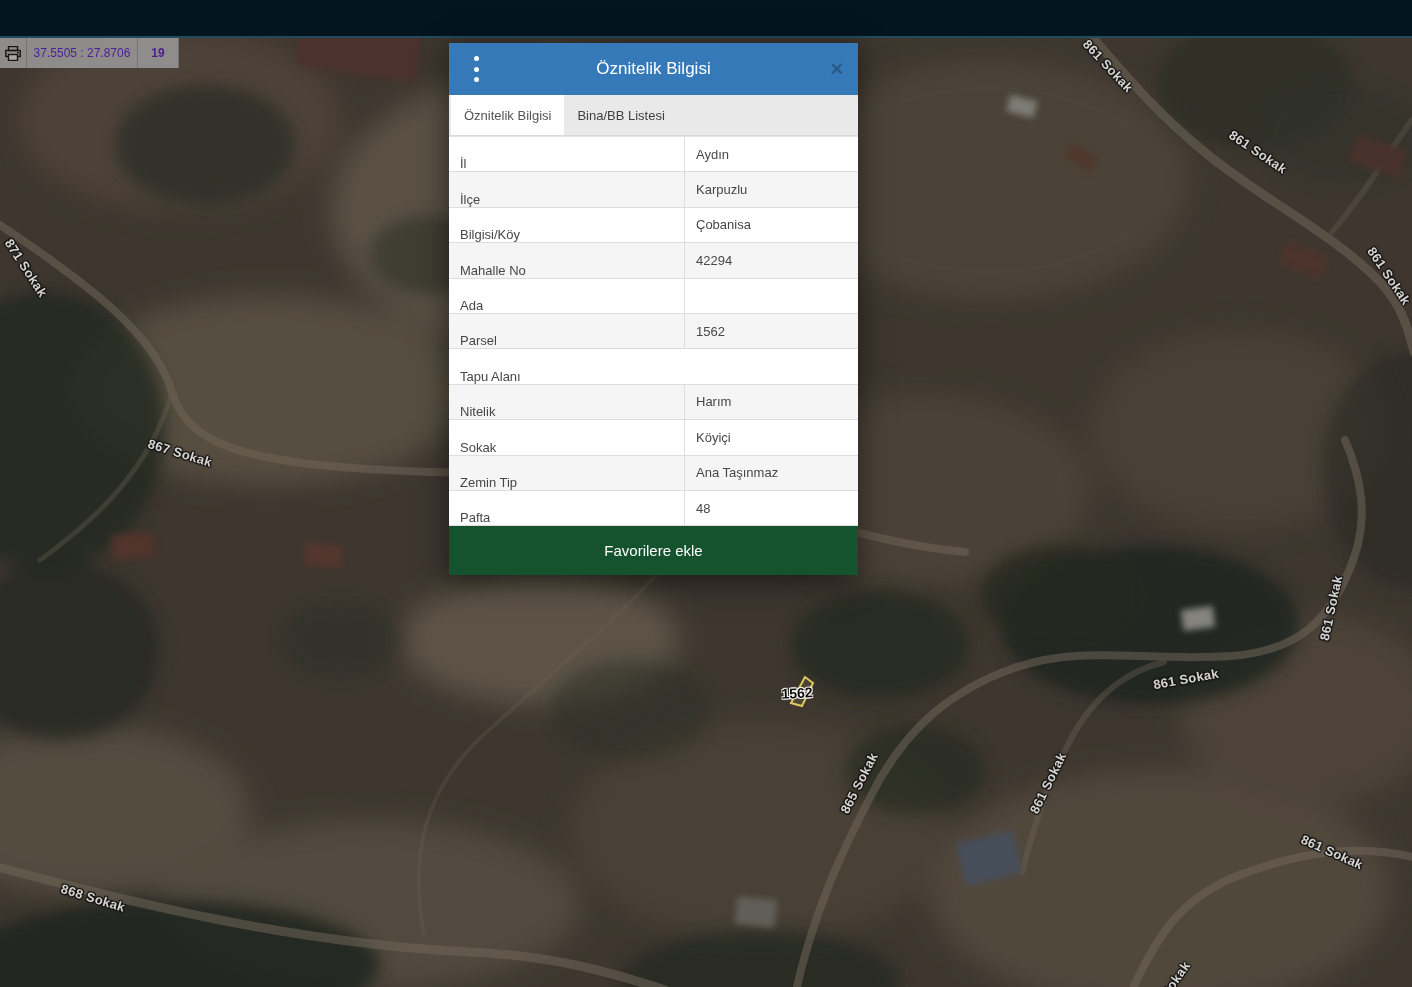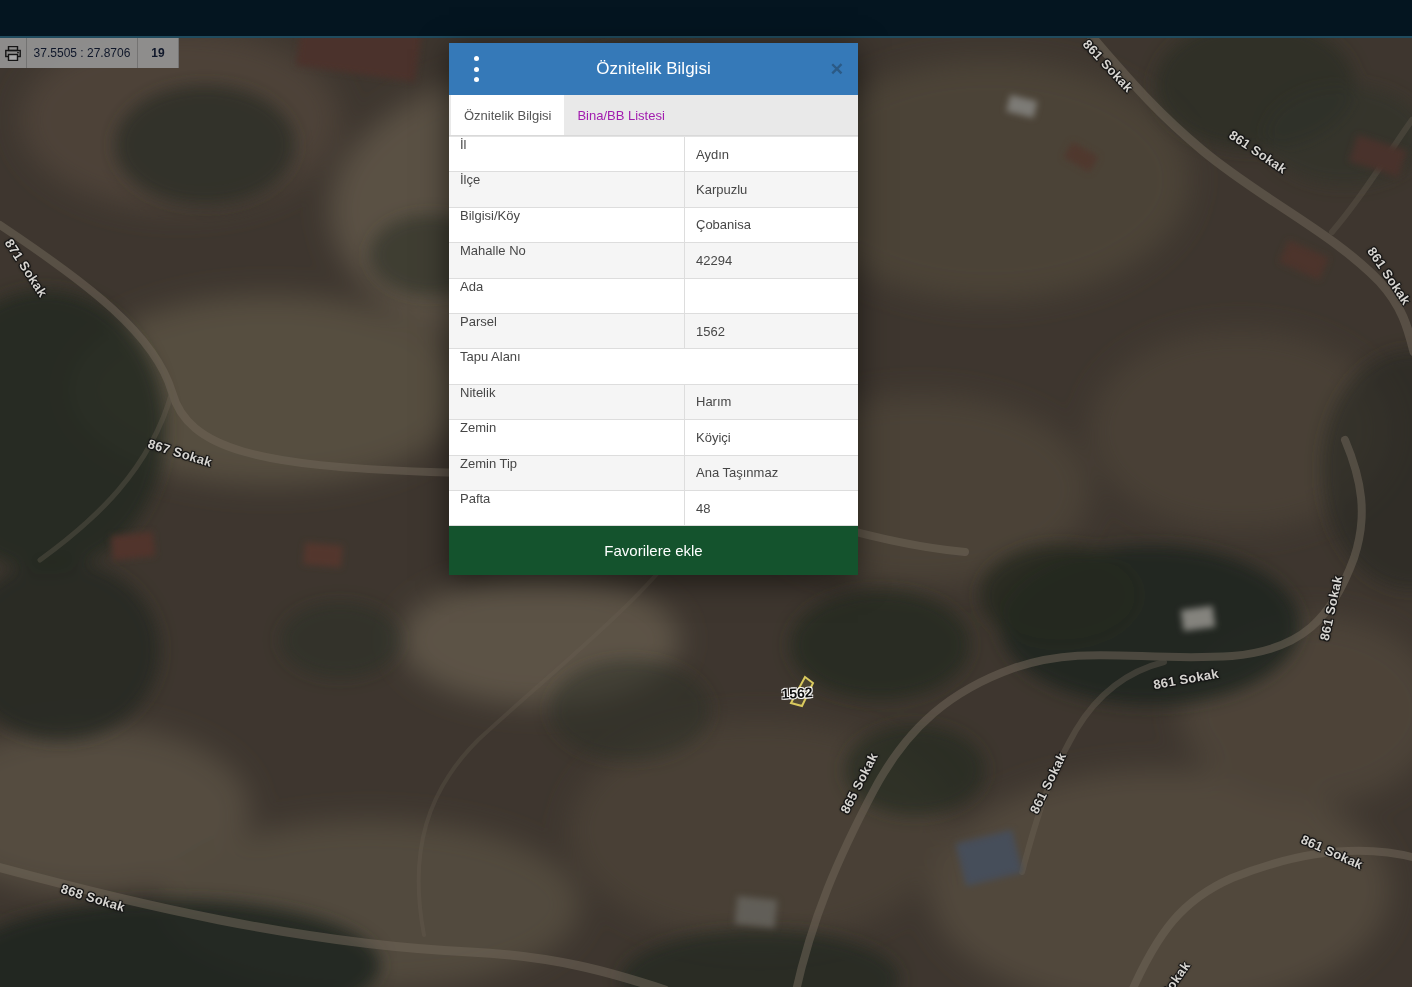--- a/index.html
+++ b/index.html
@@ -16,45 +16,45 @@
   .parcel-label{position:absolute;white-space:nowrap;z-index:3;
     font:bold 14px "Liberation Sans",sans-serif;color:#0d0d0d;
     text-shadow:-1px -1px 0 rgba(255,255,255,.9),1px -1px 0 rgba(255,255,255,.9),
                 -1px 1px 0 rgba(255,255,255,.9),1px 1px 0 rgba(255,255,255,.9);
     transform:translate(-50%,-50%) rotate(-3deg);}
 
   
   .topbar{position:absolute;left:0;top:0;width:100%;height:36px;z-index:5;
           background:#041520;border-bottom:2px solid #204b5e;}
   .coord-toolbar{position:absolute;left:0;top:38px;height:30px;z-index:6;display:flex;
-          background:rgba(148,148,148,.92);color:#0f172a;font-size:12px;align-items:stretch;}
+          background:rgba(148,148,148,.92);color:#4c1d95;font-size:12px;align-items:stretch;}
   .coord-toolbar .cell{display:flex;align-items:center;justify-content:center;
           border-right:1px solid rgba(70,70,70,.35);}
   .cell.print{width:26px;cursor:pointer;}
   .cell.coords{width:110px;}
   .cell.zoomlvl{width:40px;font-weight:bold;}
 
   
   .dialog{position:absolute;left:449px;top:43px;width:409px;z-index:10;background:#fff;
           box-shadow:0 6px 28px rgba(0,0,0,.55);}
   .dlg-header{position:relative;height:52px;background:#3579b8;display:flex;align-items:center;}
   .dlg-title{position:absolute;left:0;right:0;text-align:center;color:#fff;font-size:17px;}
   .kebab{position:absolute;left:20px;top:50%;transform:translateY(-50%);width:14px;height:26px;
          display:flex;flex-direction:column;justify-content:space-between;align-items:center;cursor:pointer;}
   .kebab i{width:5px;height:5px;border-radius:50%;background:#fff;}
   .dlg-close{position:absolute;right:14px;top:50%;transform:translateY(-50%);
          color:#2b5a86;font-size:17px;font-weight:bold;cursor:pointer;line-height:1;}
   .dlg-tabs{height:40px;background:#e9e9e9;display:flex;align-items:stretch;
          border-bottom:1px solid #d9d9d9;}
   .tab{display:flex;align-items:center;padding:0 13px;font-size:13px;cursor:pointer;}
   .tab.active{background:#fff;color:#555;margin-left:2px;}
-  .tab.inactive{color:#a21caf;}
+  .tab.inactive{color:#404040;}
   .attr-table{border-top:1px solid #e3e3e3;}
   .row{display:flex;height:34.4px;border-bottom:1px solid #ddd;font-size:13px;color:#474747;
-       align-items:flex-start;background:#fff;}
+       align-items:flex-end;background:#fff;}
   .row:nth-child(even){background:#f5f5f5;}
   .row .k{width:235px;padding-left:11px;box-sizing:border-box;}
   .row .v{flex:1;padding-left:11px;border-left:1px solid #ddd;align-self:stretch;
           display:flex;align-items:center;}
   .fav-btn{height:49px;background:#14532d;color:#fff;font-size:15px;display:flex;
           align-items:center;justify-content:center;cursor:pointer;}
 </style>
 </head>
 <body>
 
@@ -213,21 +213,21 @@
         <div class="v">1562</div>
       </div>
       <div class="row">
         <div class="k">Tapu Alanı</div>
       </div>
       <div class="row">
         <div class="k">Nitelik</div>
         <div class="v">Harım</div>
       </div>
       <div class="row">
-        <div class="k">Zemin</div>
+        <div class="k">Sokak</div>
         <div class="v">Köyiçi</div>
       </div>
       <div class="row">
         <div class="k">Zemin Tip</div>
         <div class="v">Ana Taşınmaz</div>
       </div>
       <div class="row">
         <div class="k">Pafta</div>
         <div class="v">48</div>
       </div>

